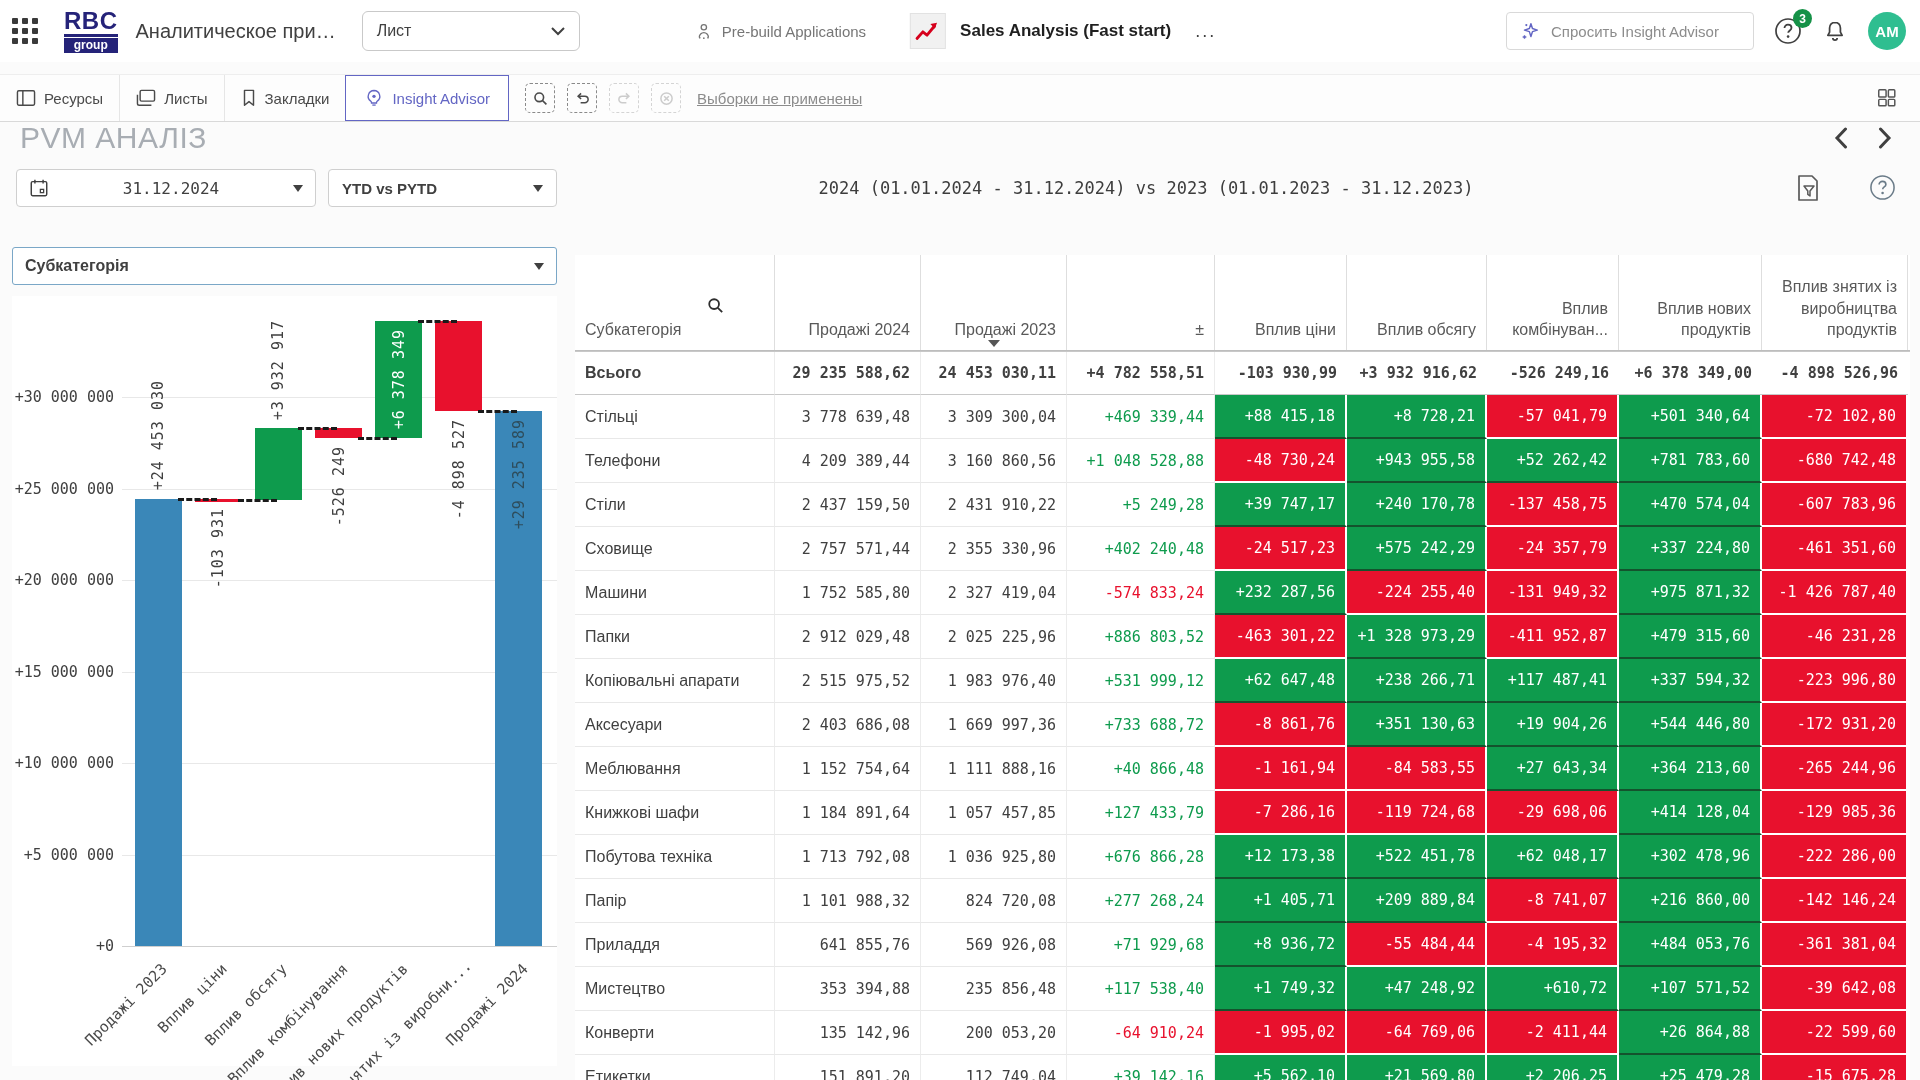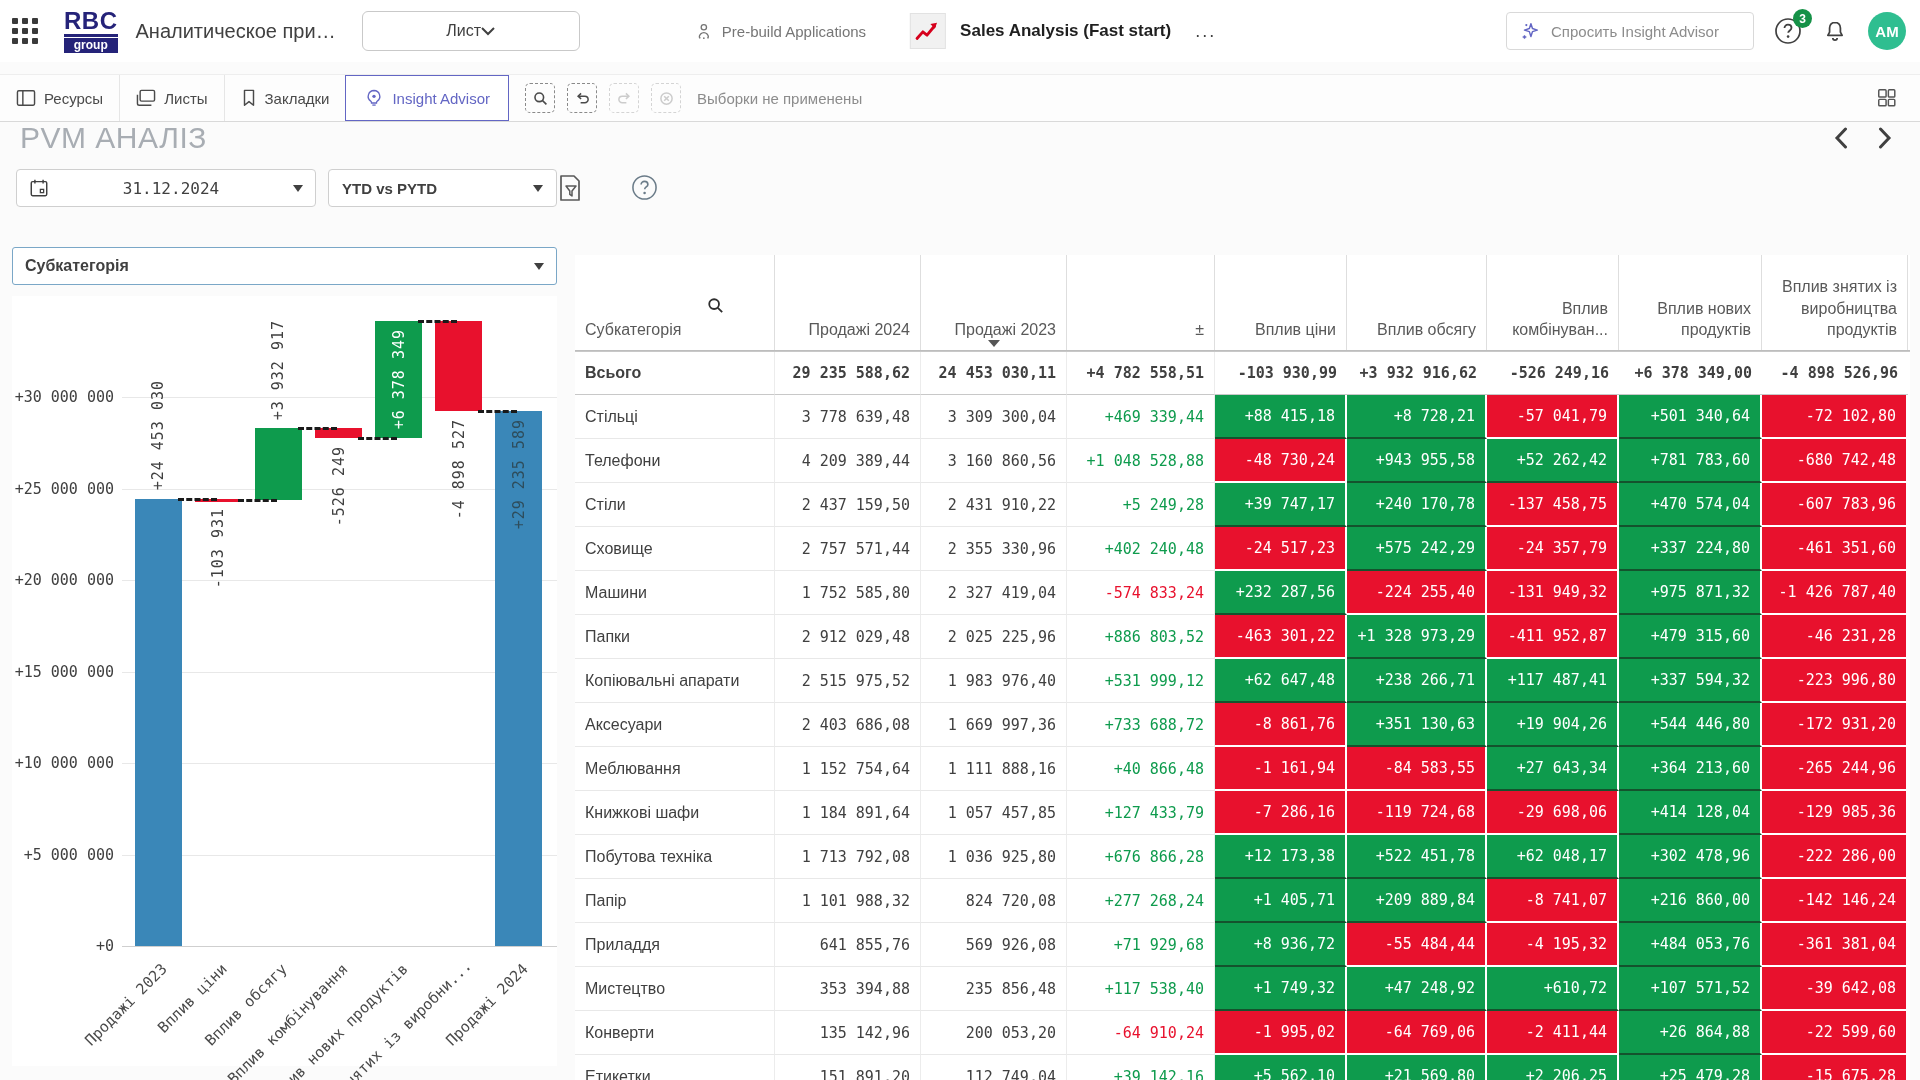--- a/index.html
+++ b/index.html
@@ -13,21 +13,21 @@
             display:flex; align-items:center; }
   .tb-left { display:flex; align-items:center; gap:18px; padding-left:12px; }
   .waffle { display:grid; grid-template-columns:repeat(3,6px); grid-gap:4px; cursor:pointer; }
   .waffle i { width:6px; height:6px; background:#3a3a3a; border-radius:1px; }
   .logo { text-align:center; line-height:1; margin-left:8px; }
   .logo-rbc { font-weight:bold; font-size:24px; color:#252379; letter-spacing:0.5px;
               border-bottom:3px solid #252379; padding-bottom:1px; }
   .logo-group { background:#252379; color:#fff; font-weight:bold; font-size:12px;
                 padding:1px 4px 2px; margin-top:1px; }
   .app-title { font-size:20px; color:#404040; max-width:250px; white-space:nowrap; }
-  .sheet-select { display:flex; align-items:center; justify-content:center;
+  .sheet-select { display:flex; align-items:center; justify-content:space-between;
                   width:218px; height:40px; background:#fff; border:1px solid #c9c9c9;
                   border-radius:6px; padding:0 14px; font-size:16px; color:#404040;
                   cursor:pointer; margin-left:8px; }
   .tb-center { position:absolute; left:50%; transform:translateX(-50%); display:flex;
                align-items:center; gap:14px; }
   .prebuild { display:flex; align-items:center; gap:8px; color:#767676; font-size:15px;
               margin-right:30px; cursor:pointer; }
   .thumb { width:36px; height:36px; background:#f1f1f1; border:1px solid #e2e2e2;
            display:flex; align-items:center; justify-content:center; }
   .app-name { font-size:17px; font-weight:bold; color:#1f1f1f; white-space:nowrap; }
@@ -52,21 +52,21 @@
   .navitem { display:flex; align-items:center; gap:8px; padding:0 16px; font-size:15px;
              color:#4a4a4a; border-right:1px solid #e6e6e6; cursor:pointer; }
   .navitem.last { border-right:none; }
   .ia-box { display:flex; align-items:center; gap:8px; padding:0 18px; font-size:15px;
             color:#6366C4; border:1px solid #6366C4; background:#fff; cursor:pointer; }
   .tool-icons { display:flex; align-items:center; gap:12px; padding:0 16px; }
   .bracket { width:30px; height:30px; border:1px dashed #8a8a8a; border-radius:5px;
              display:flex; align-items:center; justify-content:center; color:#4a4a4a;
              cursor:pointer; }
   .bracket.disabled { border-color:#d4d4d4; color:#cccccc; cursor:default; }
-  .sel-status { display:flex; align-items:center; color:#8c8c8c; font-size:15px; }
+  .sel-status { display:flex; align-items:center; color:#8c8c8c; font-size:15px;text-decoration:underline; }
   .toolbar .spacer { flex:1; }
   .sheetgrid { display:flex; align-items:center; padding-right:22px; color:#555; cursor:pointer; }
 
   
   .titlerow { position:absolute; top:116px; left:20px; right:28px; height:44px;
               display:flex; align-items:center; }
   .titlerow h1 { font-size:30px; font-weight:400; color:#a8adb3; letter-spacing:0.5px; }
   .navarrows { margin-left:auto; display:flex; gap:30px; color:#404040; }
   .navarrows .arr { cursor:pointer; display:flex; align-items:center; }
 
@@ -320,20 +320,21 @@
           <line x1="15.5" y1="2" x2="15.5" y2="6" stroke="#404040" stroke-width="1.6"></line>
           <rect x="12.5" y="12.5" width="3.6" height="3.6" fill="none" stroke="#404040" stroke-width="1.4"></rect>
         </svg>
       <span class="val mono">31.12.2024</span>
       <span class="tri"></span>
     </div>
     <div class="ytdbox">
       <span class="val">YTD vs PYTD</span>
       <span class="tri"></span>
     </div>
+    <div class="comparison mono">2024 (01.01.2024 - 31.12.2024) vs 2023 (01.01.2023 - 31.12.2023)</div>
     <div class="filter-icons">
       <span class="fi">
         <svg width="26" height="28" viewBox="0 0 26 28">
             <path d="M4 2h13l5 5v19H4z" fill="none" stroke="#595959" stroke-width="1.7" stroke-linejoin="round"></path>
             <path d="M9 12h10l-4 5v5l-2.2-1.6V17z" fill="none" stroke="#595959" stroke-width="1.5" stroke-linejoin="round"></path>
           </svg>
       </span>
       <span class="fi">
         <svg width="27" height="27" viewBox="0 0 28 28">
             <circle cx="14" cy="14" r="12" fill="none" stroke="#6a7b88" stroke-width="1.6"></circle>

